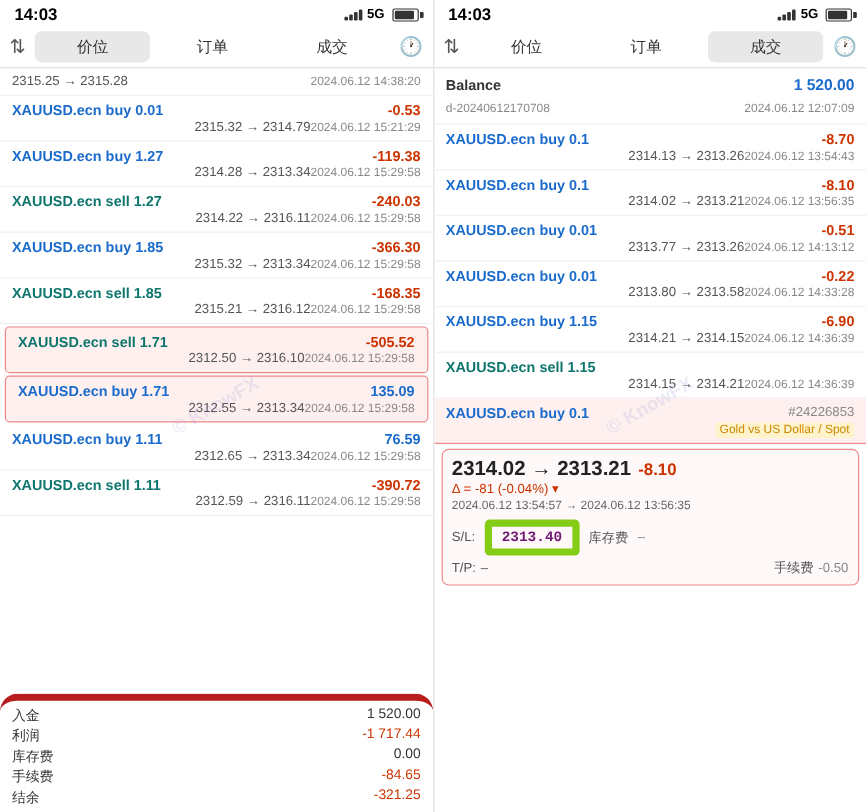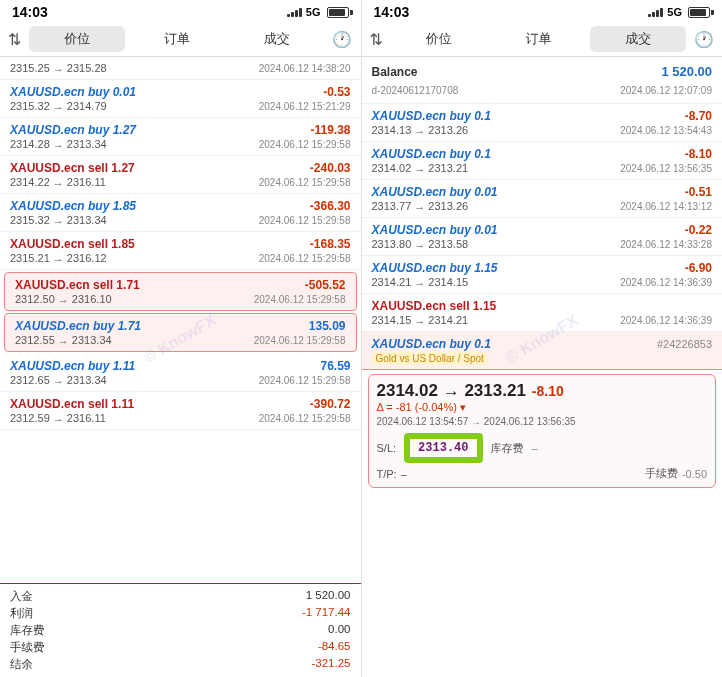--- a/index.html
+++ b/index.html
@@ -137,37 +137,36 @@
     }
 
     .trade-row1 {
       display: flex;
       justify-content: space-between;
       align-items: center;
     }
 
     .trade-row2 {
       display: flex;
-      justify-content: space-between;
+      justify-content: flex-end;
       align-items: center;
       margin-top: 1px;
     }
 
     .trade-symbol {
       font-size: 12px;
       font-weight: 600;
     }
 
     .trade-symbol.buy {
       color: #1a6bcc;
-      font-style: italic;
     }
 
     .trade-symbol.sell {
-      color: #b91c1c;
+      color: #0f766e;
     }
 
     .trade-price {
       font-size: 11px;
       color: #555;
     }
 
     .trade-date {
       font-size: 10px;
       color: #888;
@@ -181,23 +180,24 @@
     .trade-pnl.negative {
       color: #cc3300;
     }
 
     .trade-pnl.positive {
       color: #1a6bcc;
     }
 
     
     .summary-footer {
-      border-top: 1px solid #b91c1c;
+      border-top: 6px solid #b91c1c;
       padding: 4px 10px;
       background: #fff;
+      border-radius: 15px;
     }
 
     .summary-row {
       display: flex;
       justify-content: space-between;
       font-size: 11.5px;
       color: #333;
       padding: 1px 0;
     }
 

